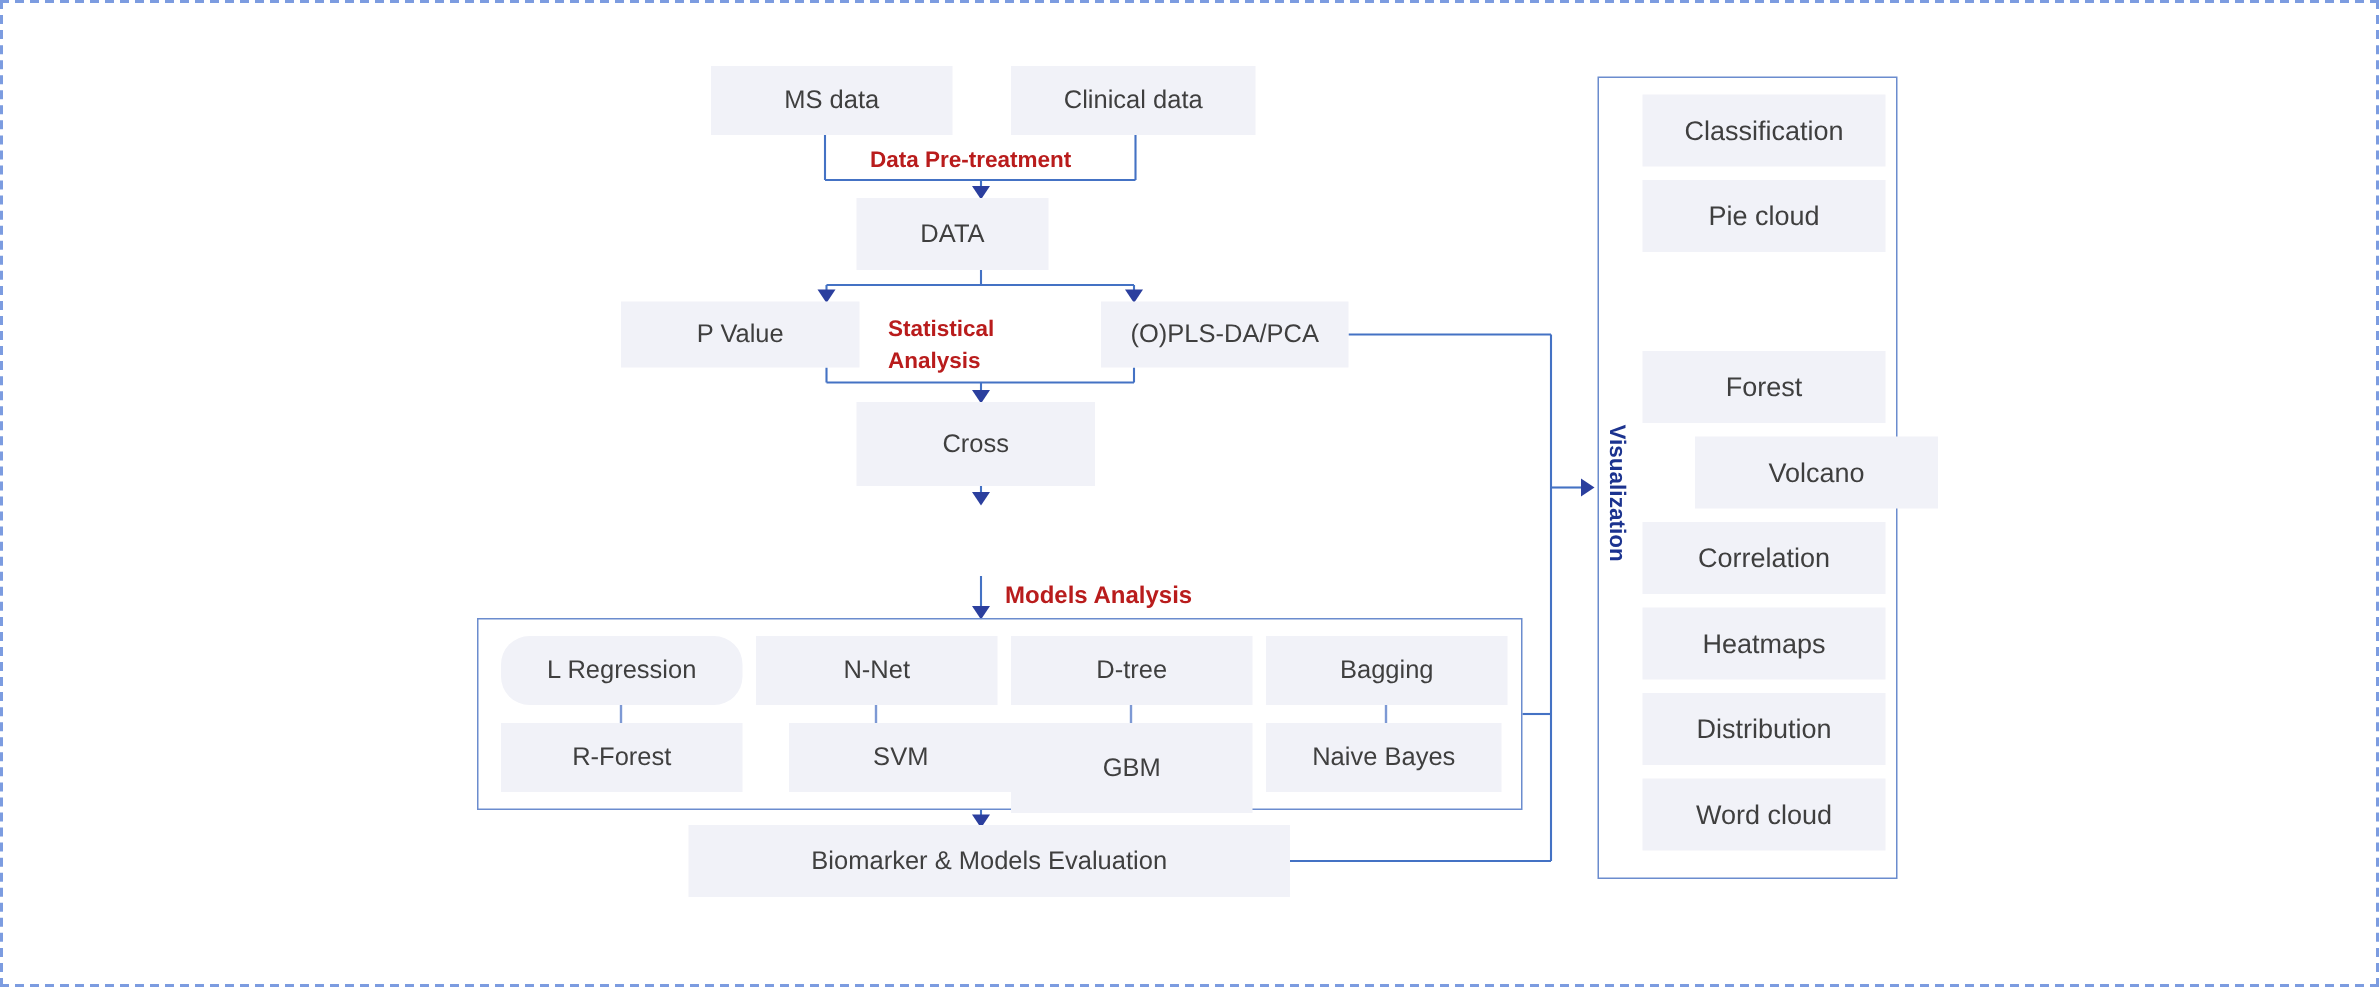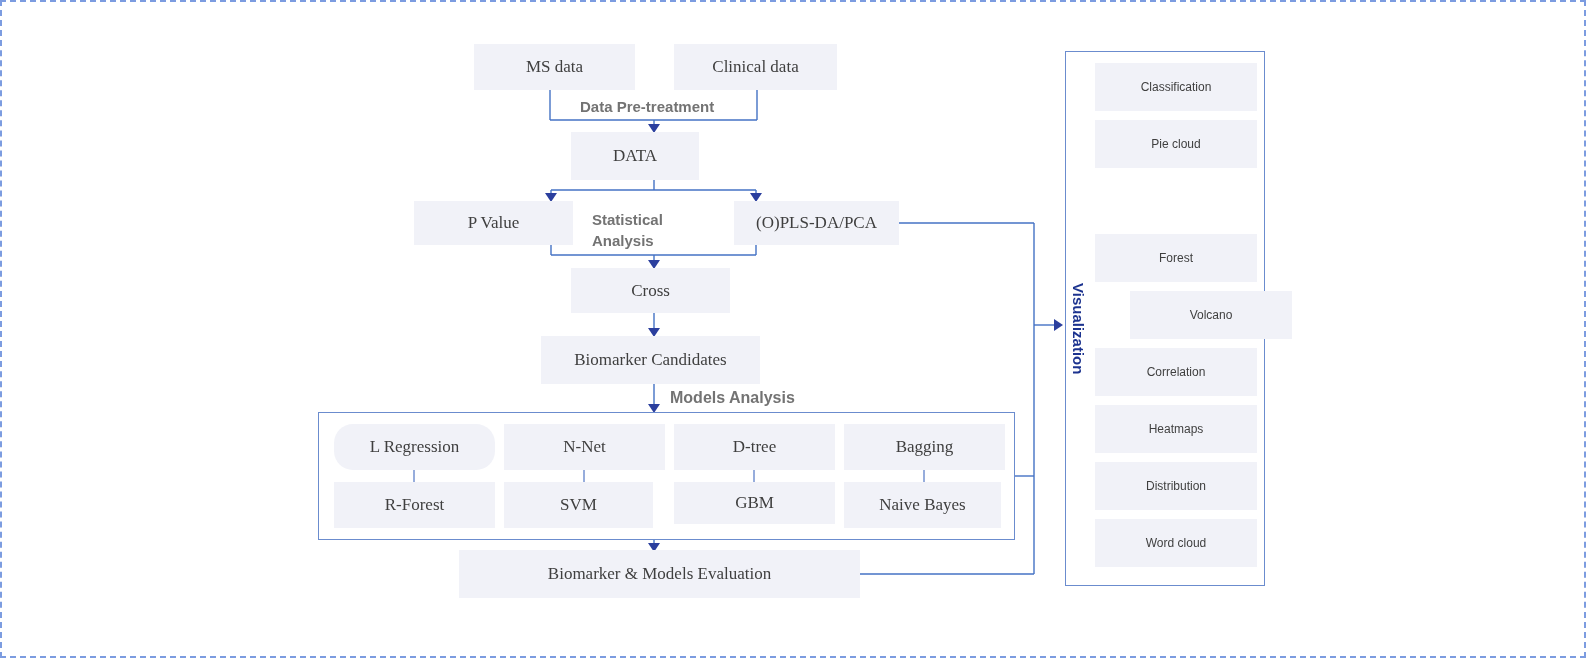--- a/index.html
+++ b/index.html
@@ -17,25 +17,24 @@
   .node {
     position: absolute;
     background: #f1f2f8;
     color: #3f3f3f;
     font-size: 17px;
     display: flex;
     align-items: center;
     justify-content: center;
     text-align: center;
     white-space: nowrap;
-    font-family: Liberation Serif, serif;
   }
   .flow-label {
     position: absolute;
-    color: #737373;
+    color: #b91c1c;
     font-weight: bold;
     font-size: 15px;
     white-space: nowrap;
   }
   .models-container {
     position: absolute;
     left: 316px; top: 410px;
     width: 697px; height: 128px;
     border: 1.5px solid #6b8cce;
     background: transparent;
@@ -46,21 +45,21 @@
     width: 200px; height: 535px;
     border: 1.5px solid #6b8cce;
     background: #ffffff;
   }
   .viz-item {
     position: absolute;
     left: 1093px;
     width: 162px; height: 48px;
     background: #f1f2f8;
     color: #3f3f3f;
-    font-size: 12px;
+    font-size: 18px;
     display: flex; align-items: center; justify-content: center;
     white-space: nowrap;
   }
   .viz-title {
     position: absolute;
     left: 1066px; top: 271px;
     height: 112px; width: 20px;
     writing-mode: vertical-rl;
     color: #1c338f;
     font-weight: bold;
@@ -133,36 +132,35 @@
 
   <div class="node" style="left:569px; top:130px; width:128px; height:48px;">DATA</div>
 
   <div class="node" style="left:412px; top:199px; width:159px; height:44px;">P Value</div>
   <div class="flow-label stat-label" style="left:590px; top:207px;">
     <span>Statistical</span>
     <span>Analysis</span>
   </div>
   <div class="node" style="left:732px; top:199px; width:165px; height:44px;">(O)PLS-DA/PCA</div>
 
-  <div class="node" style="left:569px; top:266px; width:159px; height:45px;">Cross</div>
+  <div class="node" style="left:569px; top:266px; width:159px; height:56px;">Cross</div>
 
-  <div class="node" style="left:539px; top:334px; width:219px; height:48px;">Biomarker Candidates</div>
 
   <div class="flow-label" style="left:668px; top:387px; font-size:16px;">Models Analysis</div>
 
   <div class="models-container"></div>
 
   <div class="node" style="left:332px; top:422px; width:161px; height:46px;border-radius:19px;">L Regression</div>
   <div class="node" style="left:502px; top:422px; width:161px; height:46px;">N-Net</div>
   <div class="node" style="left:672px; top:422px; width:161px; height:46px;">D-tree</div>
   <div class="node" style="left:842px; top:422px; width:161px; height:46px;">Bagging</div>
 
   <div class="node" style="left:332px; top:480px; width:161px; height:46px;">R-Forest</div>
-  <div class="node" style="left:502px; top:480px; width:149px; height:46px;">SVM</div>
-  <div class="node" style="left:672px; top:480px; width:161px; height:42px;">GBM</div>
+  <div class="node" style="left:524px; top:480px; width:149px; height:46px;">SVM</div>
+  <div class="node" style="left:672px; top:480px; width:161px; height:60px;">GBM</div>
   <div class="node" style="left:842px; top:480px; width:157px; height:46px;">Naive Bayes</div>
 
   <div class="node" style="left:457px; top:548px; width:401px; height:48px;">Biomarker &amp; Models Evaluation</div>
 
   <div class="viz-panel"></div>
   <div class="viz-title">Visualization</div>
 
   <div class="viz-item" style="top:61px;">Classification</div>
   <div class="viz-item" style="top:118px;">Pie cloud</div>
   <div class="viz-item" style="top:232px;">Forest</div>

